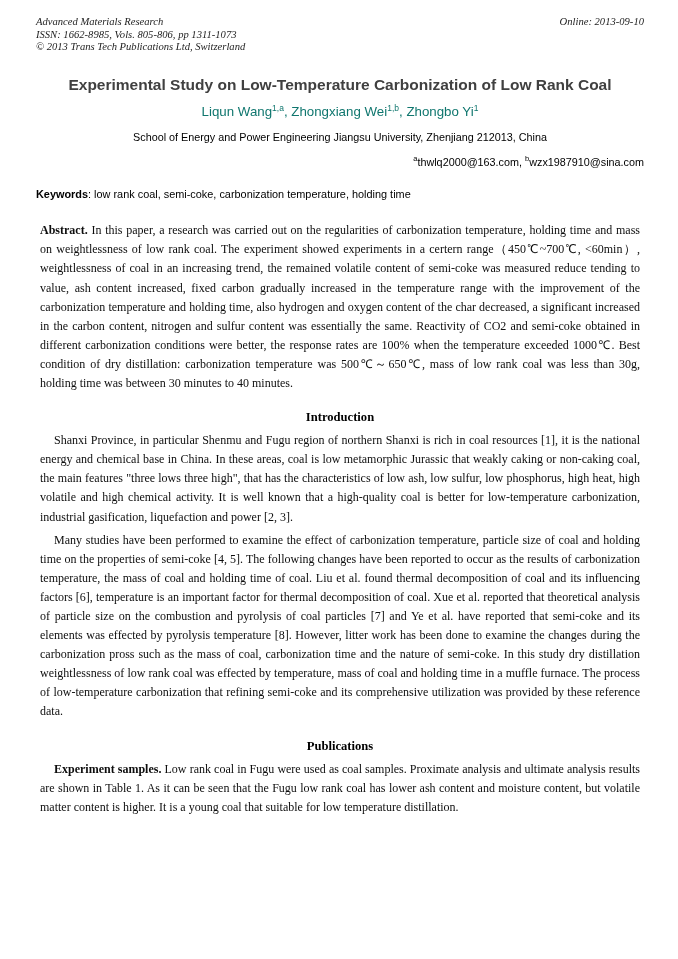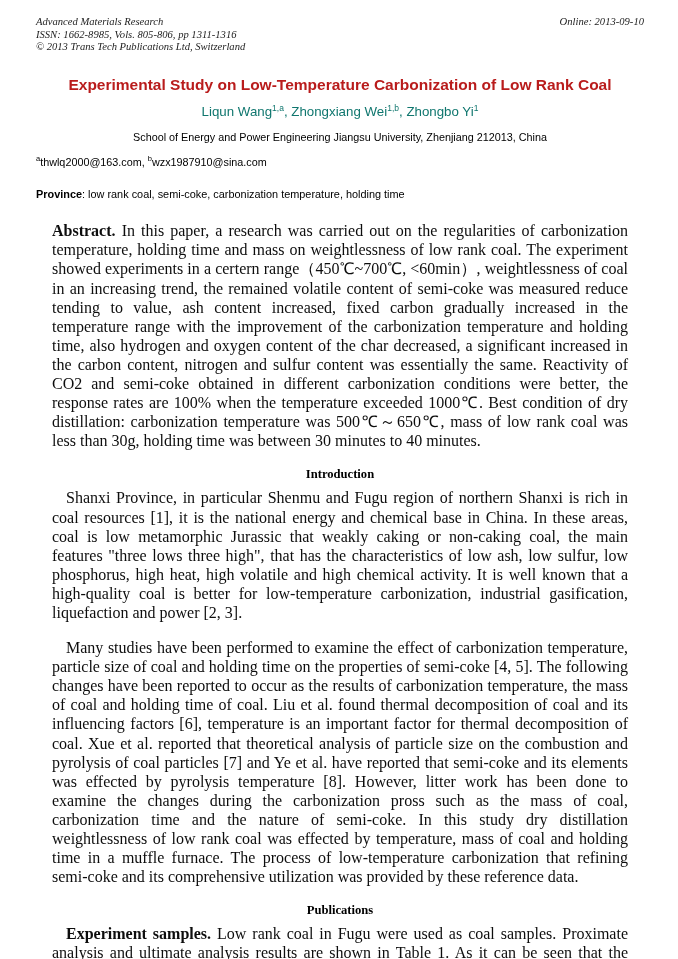--- a/index.html
+++ b/index.html
@@ -32,21 +32,21 @@
   .journal-header .right { white-space: nowrap; }
 
   
   .title {
     margin-top: 21px;
     text-align: center;
     font-family: "Liberation Sans", sans-serif;
     font-weight: bold;
     font-size: 15.5px;
     line-height: 20.5px;
-    color: #b91c1c;
+    color: #404040;
   }
   .authors {
     margin-top: 9px;
     text-align: center;
     font-family: "Liberation Sans", sans-serif;
     font-size: 13.3px;
     color: #0f766e;
   }
   .authors sup {
     font-size: 8.5px;
@@ -54,44 +54,44 @@
   }
   .affiliation {
     margin-top: 12px;
     text-align: center;
     font-family: "Liberation Sans", sans-serif;
     font-size: 10.8px;
     color: #000000;
   }
   .emails {
     margin-top: 13px;
-    text-align: left;
+    text-align: right;
     font-family: "Liberation Sans", sans-serif;
     font-size: 10.8px;
     color: #000000;
   }
   .emails sup { font-size: 7.5px; line-height: 0; }
 
   
   .keywords {
     margin-top: 20px;
     font-family: "Liberation Sans", sans-serif;
     font-size: 10.9px;
     color: #000000;
   }
   .keywords .kw-label { font-weight: bold; }
 
   
   .body-para {
     font-family: "Liberation Serif", serif;
-    font-size: 16px;
+    font-size: 12px;
     line-height: 19.1px;
     text-align: justify;
     color: #0d0d0d;
-    margin: 16px;
+    margin: 4px;
   }
   .lead-bold { font-weight: bold; }
   .abstract-para { margin-top: 21px; }
   .section-heading {
     font-family: "Liberation Serif", serif;
     font-size: 12.6px;
     font-weight: bold;
     color: #000000;
     margin: 0;
     text-align: center;
@@ -102,35 +102,35 @@
   .after-heading { margin-top: 6px; }
 </style>
 </head>
 <body>
 
 <div class="page">
 
   <div class="journal-header">
     <div class="left">
       <div>Advanced Materials Research</div>
-      <div>ISSN: 1662-8985, Vols. 805-806, pp 1311-1316</div>
+      <div>ISSN: 1662-8985, Vols. 805-806, pp 1311-1073</div>
       <div>© 2013 Trans Tech Publications Ltd, Switzerland</div>
     </div>
     <div class="right">Online: 2013-09-10</div>
   </div>
 
   <div class="title">Experimental Study on Low-Temperature Carbonization of Low Rank Coal</div>
 
   <div class="authors"><span>Liqun Wang</span><sup>1,a</sup><span>, </span><span>Zhongxiang Wei</span><sup>1,b</sup><span>, </span><span>Zhongbo Yi</span><sup>1</sup></div>
 
   <div class="affiliation">School of Energy and Power Engineering Jiangsu University, Zhenjiang 212013, China</div>
 
   <div class="emails"><sup>a</sup><span>thwlq2000@163.com</span><span>, </span><sup>b</sup><span>wzx1987910@sina.com</span></div>
 
-  <div class="keywords"><span class="kw-label">Province</span><span>: low rank coal, semi-coke, carbonization temperature, holding time</span></div>
+  <div class="keywords"><span class="kw-label">Keywords</span><span>: low rank coal, semi-coke, carbonization temperature, holding time</span></div>
 
   <p class="body-para abstract-para"><span class="lead-bold">Abstract.</span><span> In this paper, a research was carried out on the regularities of carbonization temperature, holding time and mass on weightlessness of low rank coal. The experiment showed experiments in a certern range（450℃~700℃, &lt;60min）, weightlessness of coal in an increasing trend, the remained volatile content of semi-coke was measured reduce tending to value, ash content increased, fixed carbon gradually increased in the temperature range with the improvement of the carbonization temperature and holding time, also hydrogen and oxygen content of the char decreased, a significant increased in the carbon content, nitrogen and sulfur content was essentially the same. Reactivity of CO2 and semi-coke obtained in different carbonization conditions were better, the response rates are 100% when the temperature exceeded 1000℃. Best condition of dry distillation: carbonization temperature was 500℃～650℃, mass of low rank coal was less than 30g, holding time was between 30 minutes to 40 minutes.</span></p>
 
   <p class="section-heading heading-intro">Introduction</p>
 
   <p class="body-para indent after-heading">Shanxi Province, in particular Shenmu and Fugu region of northern Shanxi is rich in coal resources [1], it is the national energy and chemical base in China. In these areas, coal is low metamorphic Jurassic that weakly caking or non-caking coal, the main features "three lows three high", that has the characteristics of low ash, low sulfur, low phosphorus, high heat, high volatile and high chemical activity. It is well known that a high-quality coal is better for low-temperature carbonization, industrial gasification, liquefaction and power [2, 3].</p>
 
   <p class="body-para indent">Many studies have been performed to examine the effect of carbonization temperature, particle size of coal and holding time on the properties of semi-coke [4, 5]. The following changes have been reported to occur as the results of carbonization temperature, the mass of coal and holding time of coal. Liu et al. found thermal decomposition of coal and its influencing factors [6], temperature is an important factor for thermal decomposition of coal. Xue et al. reported that theoretical analysis of particle size on the combustion and pyrolysis of coal particles [7] and Ye et al. have reported that semi-coke and its elements was effected by pyrolysis temperature [8]. However, litter work has been done to examine the changes during the carbonization pross such as the mass of coal, carbonization time and the nature of semi-coke. In this study dry distillation weightlessness of low rank coal was effected by temperature, mass of coal and holding time in a muffle furnace. The process of low-temperature carbonization that refining semi-coke and its comprehensive utilization was provided by these reference data.</p>
 
   <p class="section-heading heading-exp">Publications</p>

